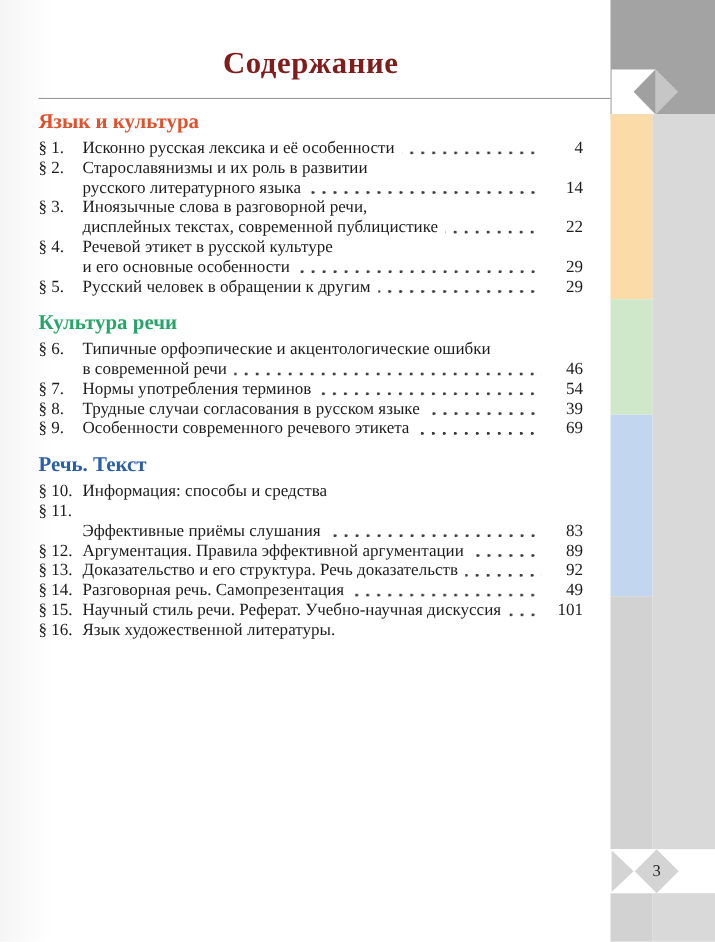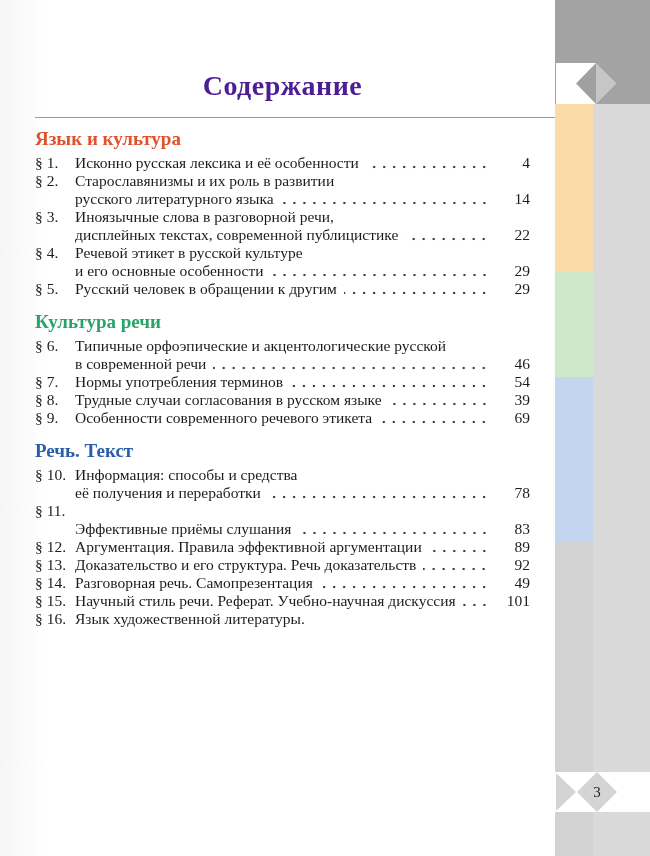--- a/index.html
+++ b/index.html
@@ -34,22 +34,22 @@
     position:absolute;left:30px;top:0;width:24px;height:40px;
     display:flex;align-items:center;justify-content:center;
     font-size:15px;color:#222;font-weight:normal;
   }
 
   
   .content{
     position:absolute;left:35px;top:0;width:495px;z-index:2;
   }
   .doc-title{
-    margin:0;padding-top:68px;height:36px;
-    text-align:center;font-size:28px;font-weight:bold;color:#4c1d95;
+    margin:0;padding-top:40px;height:36px;
+    text-align:center;font-size:28px;font-weight:bold;color:#7f1d1d;
     letter-spacing:0.5px;line-height:36px;
   }
   .rule{
     border:none;border-top:1px solid #9a9a9a;
     margin:13px 0 0 0;width:520px; 
   }
   .section-heading{
     font-size:19px;font-weight:bold;margin:13px 0 5px 0;line-height:21px;
   }
   .section-heading:first-child{margin-top:10px;}
@@ -138,21 +138,21 @@
       </div>
       <div class="toc-line">
         <span class="toc-num">§ 5.</span>
         <span class="toc-text">Русский человек в обращении к другим</span>
         <span class="leader"></span>
         <span class="toc-page">29</span>
       </div>
       <div class="section-heading" style="color: rgb(39, 165, 105);">Культура речи</div>
       <div class="toc-line">
         <span class="toc-num">§ 6.</span>
-        <span class="toc-text">Типичные орфоэпические и акцентологические русской</span>
+        <span class="toc-text">Типичные орфоэпические и акцентологические ошибки</span>
       </div>
       <div class="toc-line">
         <span class="toc-num"></span>
         <span class="toc-text">в современной речи</span>
         <span class="leader"></span>
         <span class="toc-page">46</span>
       </div>
       <div class="toc-line">
         <span class="toc-num">§ 7.</span>
         <span class="toc-text">Нормы употребления терминов</span>
@@ -170,26 +170,20 @@
         <span class="toc-text">Особенности современного речевого этикета</span>
         <span class="leader"></span>
         <span class="toc-page">69</span>
       </div>
       <div class="section-heading" style="color: rgb(42, 94, 169);">Речь. Текст</div>
       <div class="toc-line">
         <span class="toc-num">§ 10.</span>
         <span class="toc-text">Информация: способы и средства</span>
       </div>
       <div class="toc-line">
-        <span class="toc-num"></span>
-        <span class="toc-text">её получения и переработки</span>
-        <span class="leader"></span>
-        <span class="toc-page">78</span>
-      </div>
-      <div class="toc-line">
         <span class="toc-num">§ 11.</span>
       </div>
       <div class="toc-line">
         <span class="toc-num"></span>
         <span class="toc-text">Эффективные приёмы слушания</span>
         <span class="leader"></span>
         <span class="toc-page">83</span>
       </div>
       <div class="toc-line">
         <span class="toc-num">§ 12.</span>

